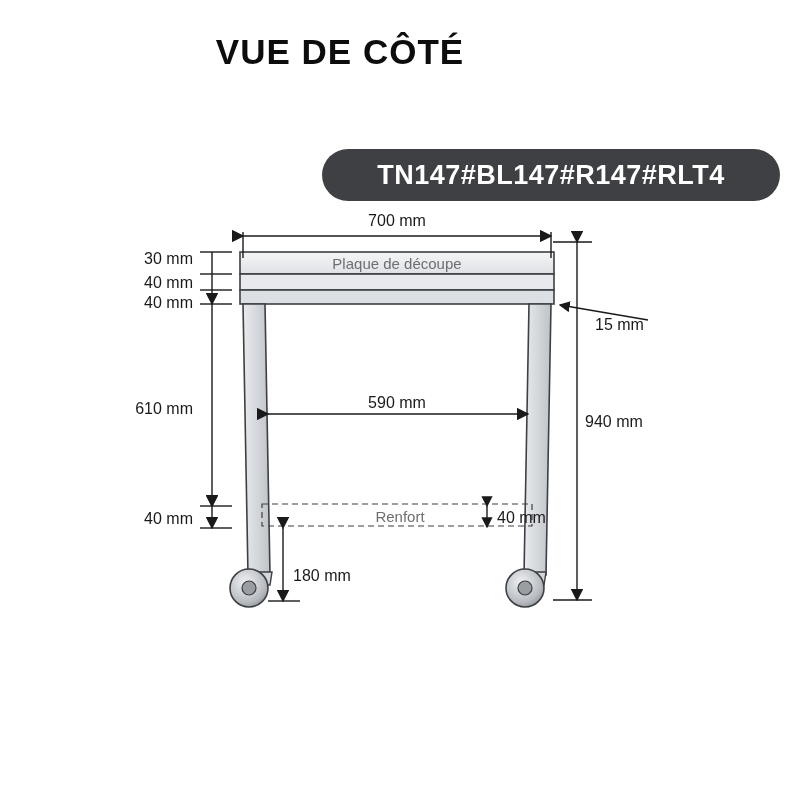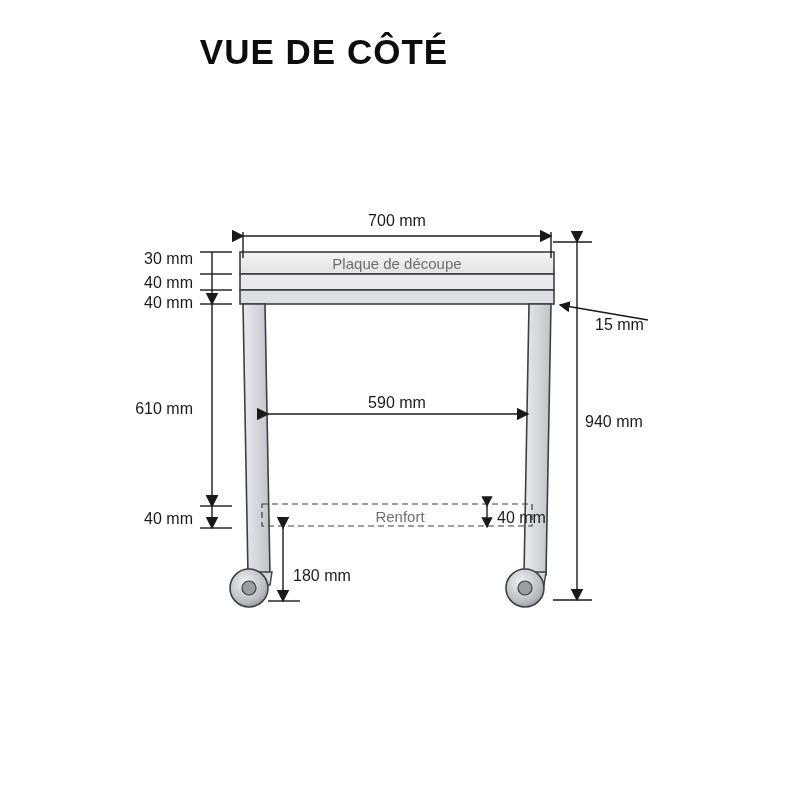--- a/index.html
+++ b/index.html
@@ -23,20 +23,21 @@
   .title {
     position: absolute;
     left: 0;
     top: 32px;
     width: 648px;
     text-align: center;
     font-size: 35px;
     font-weight: bold;
     letter-spacing: 1px;
     color: #0d0d0d;
+    padding-left: 16px;
   }
   .ref-badge {
     position: absolute;
     left: 322px;
     top: 149px;
     width: 458px;
     height: 52px;
     background: #3f4044;
     border-radius: 26px;
     display: flex;
@@ -65,20 +66,23 @@
     fill: #6d6e71;
   }
 </style>
 </head>
 <body>
 
 <div id="stage">
 
   <div class="title">VUE DE CÔTÉ</div>
 
+  <div class="ref-badge">
+    <span>TN147#BL147#R147#RLT4</span>
+  </div>
 
   <svg class="diagram" viewBox="0 0 800 800">
     <defs>
       <marker id="ah" markerWidth="9" markerHeight="9" refX="8" refY="4.5" orient="auto">
         <path d="M0,0 L9,4.5 L0,9 z" fill="#1a1a1a"></path>
       </marker>
       <marker id="ahs" markerWidth="8" markerHeight="8" refX="7" refY="4" orient="auto">
         <path d="M0,0 L8,4 L0,8 z" fill="#1a1a1a"></path>
       </marker>
       <linearGradient id="topgrad" x1="0" y1="0" x2="0" y2="1">

